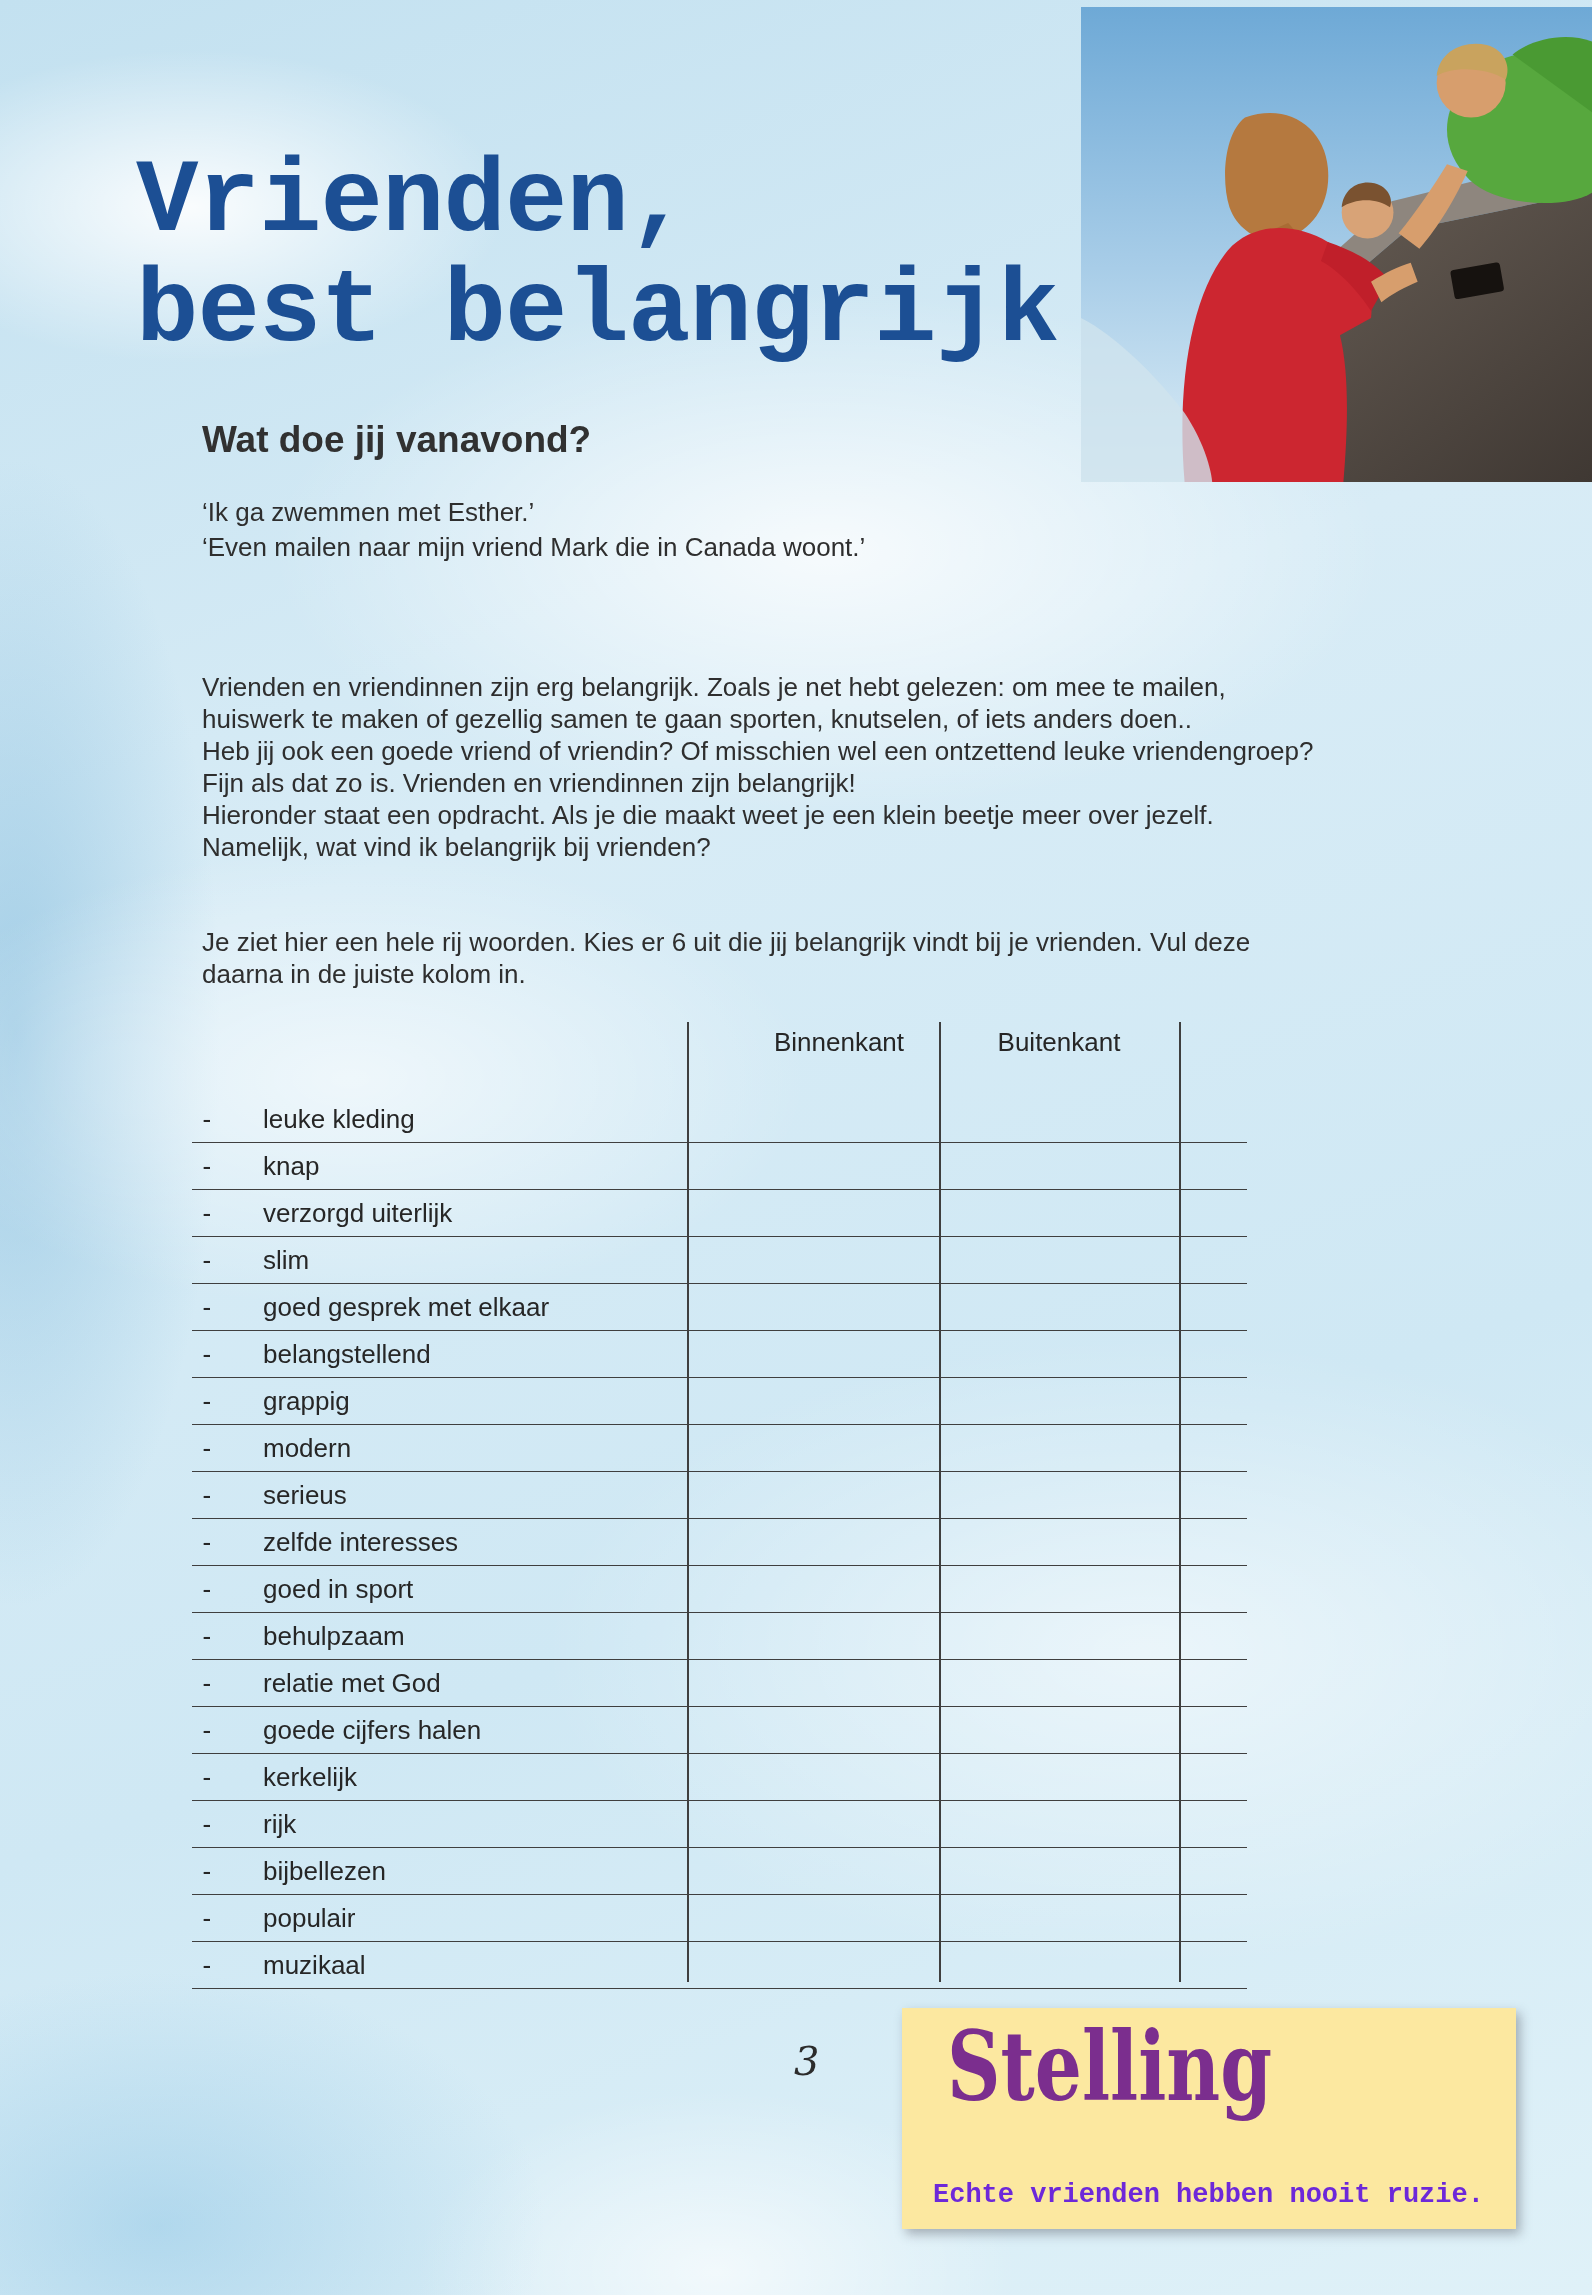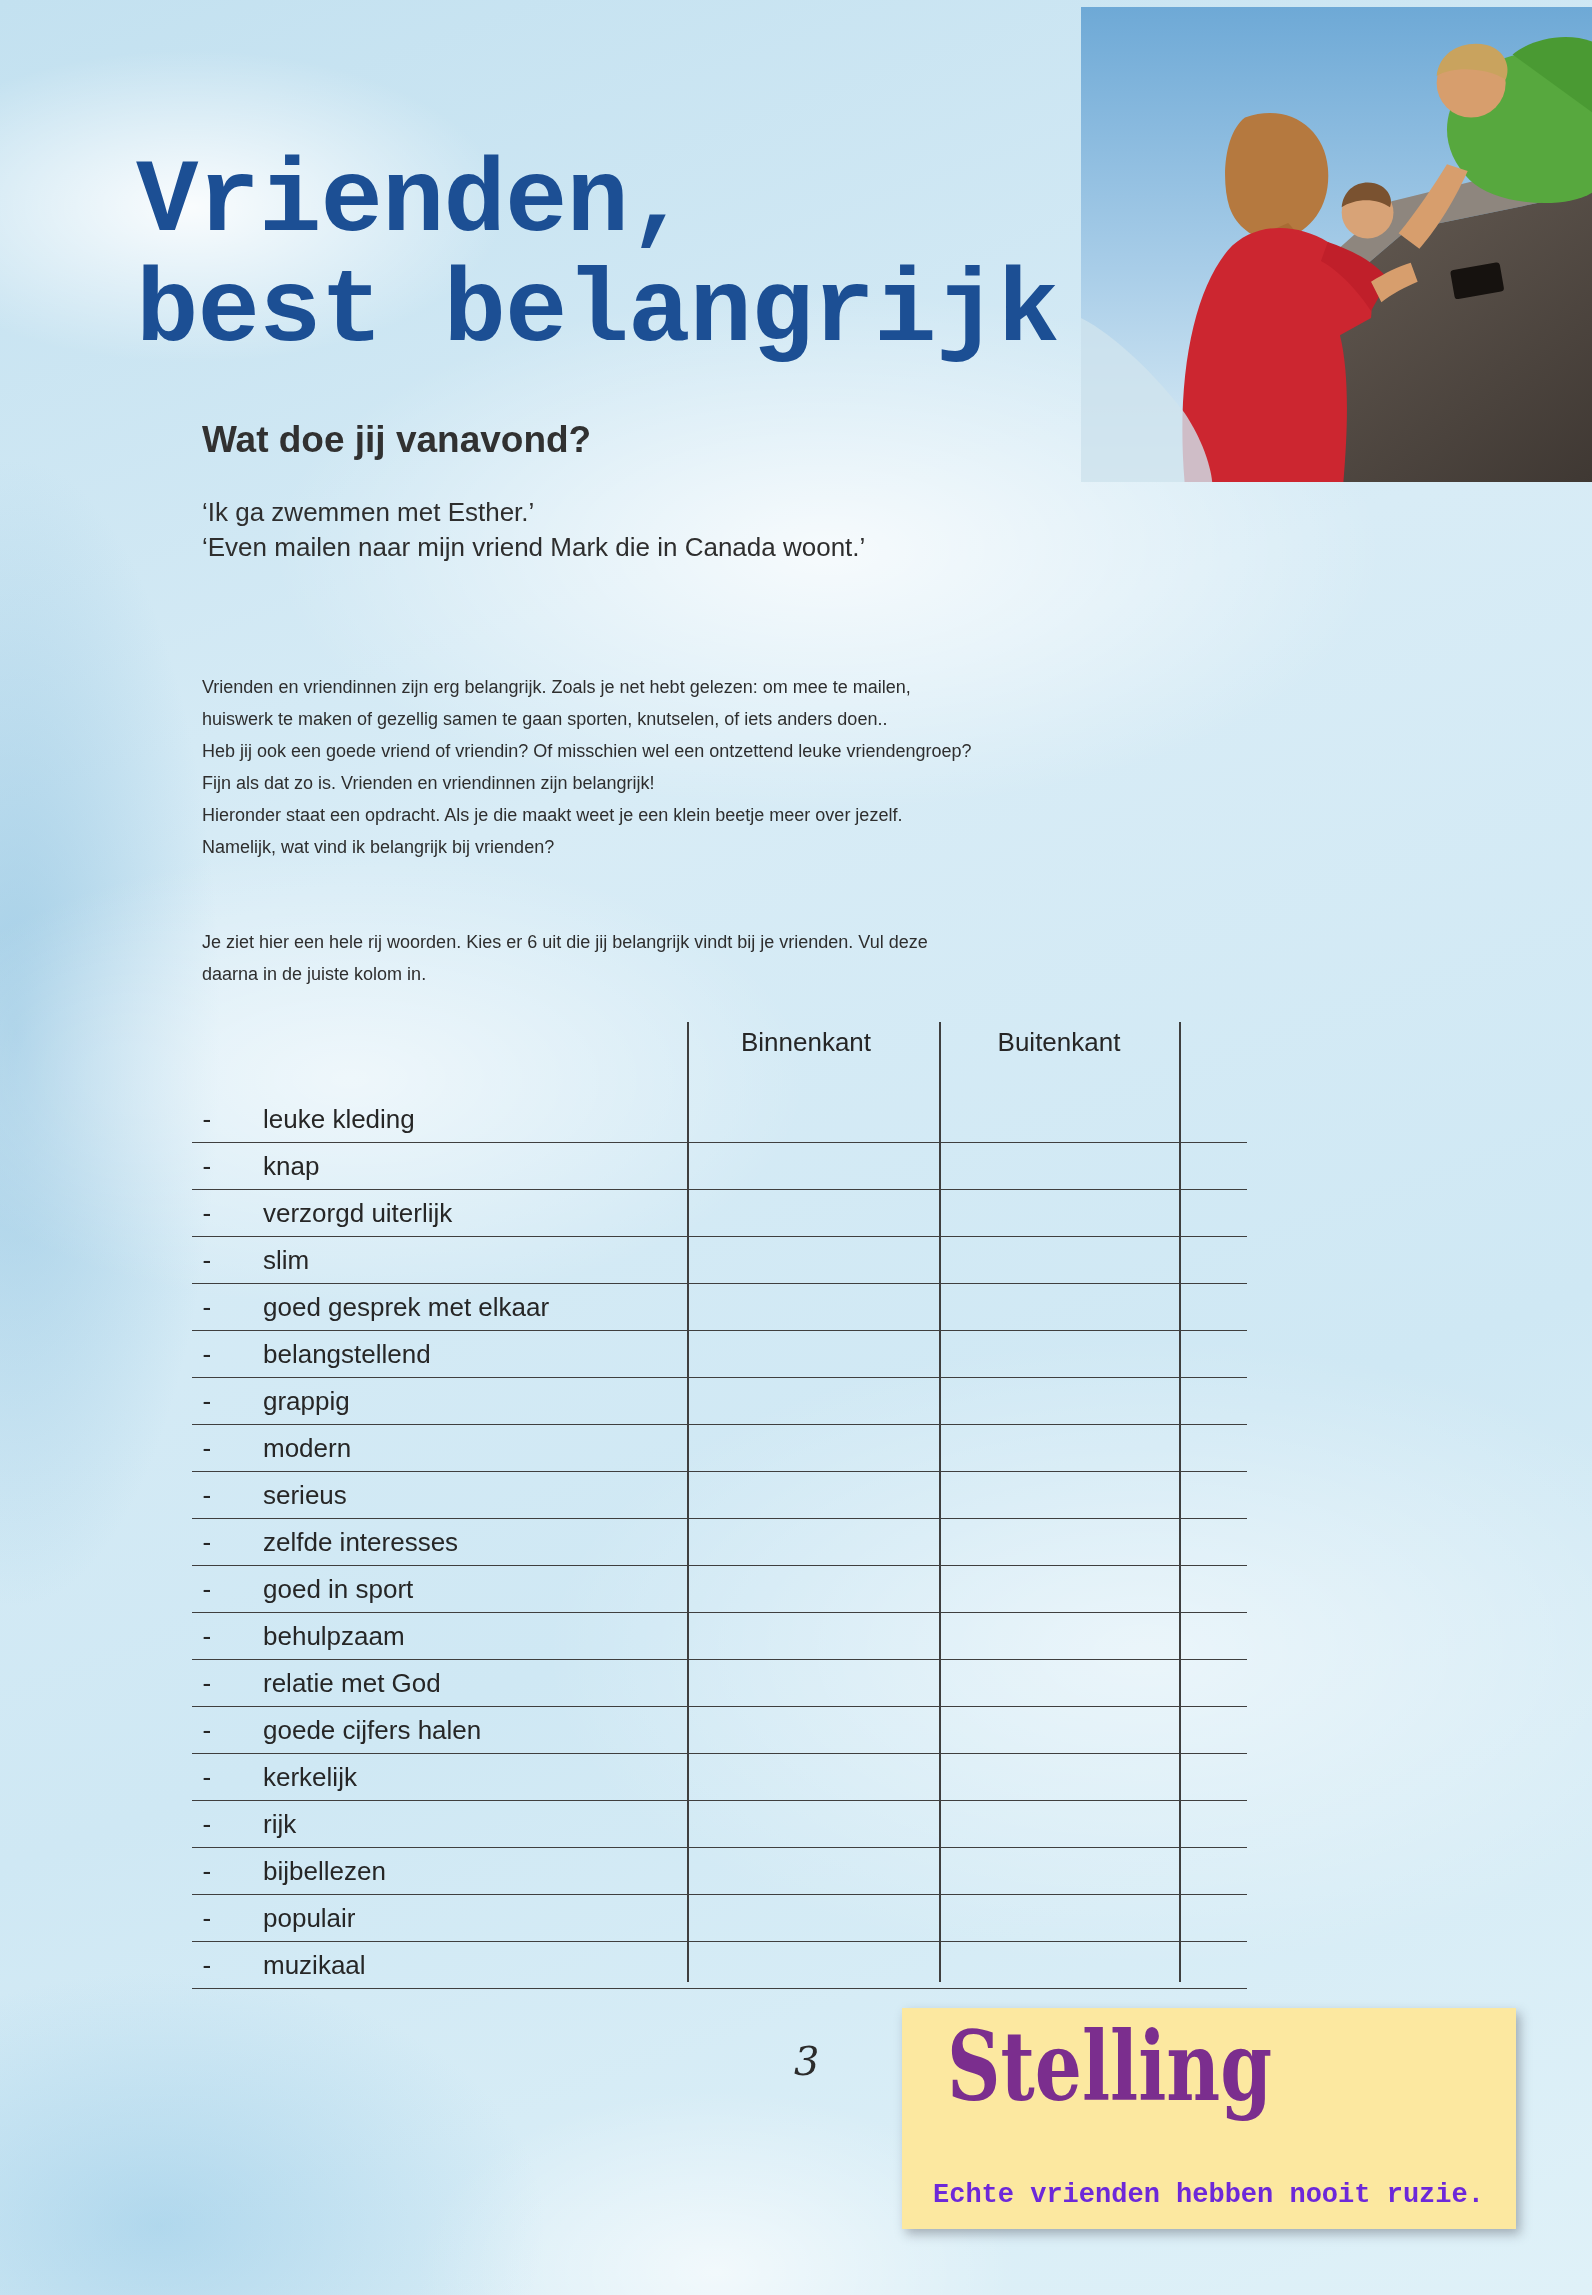--- a/index.html
+++ b/index.html
@@ -28,28 +28,28 @@
   .title span { display:block; white-space:nowrap; }
 
   .subheading {
     position:absolute; left:202px; top:419px;
     font-size:37px; font-weight:700; color:#313131; white-space:nowrap;
   }
 
   .quotes { position:absolute; left:202px; top:495px; font-size:26px; color:#2e2e2e; }
   .quotes .line { line-height:35px; white-space:nowrap; }
 
-  .para { position:absolute; left:202px; font-size:18px; color:#2e2e2e; }
+  .para { position:absolute; left:202px; font-size:26px; color:#2e2e2e; }
   .para .line { line-height:32px; white-space:nowrap; }
   .para1 { top:671px; }
   .para2 { top:926px; }
 
   
   .col-head { position:absolute; top:1027px; font-size:26px; color:#262626; text-align:center; }
-  .col-head-1 { left:654px;  width:304px; }
+  .col-head-1 { left:687px;  width:304px; }
   .col-head-2 { left:939px; width:240px; }
   .vline { position:absolute; top:1022px; height:960px; width:1.7px; background:#3f3f3f; }
   .vline-1 { left:687px; } .vline-2 { left:939px; } .vline-3 { left:1179px; }
   .rows { position:absolute; left:192px; top:1096px; width:1055px; }
   .row { position:relative; height:47px; border-bottom:1.7px solid #3f3f3f; font-size:26px; color:#262626; }
   .row .dash { position:absolute; left:10.4px; bottom:7px; }
   .row .word { position:absolute; left:71px; bottom:7px; white-space:nowrap;text-align:center; }
 
   
   .stelling {

